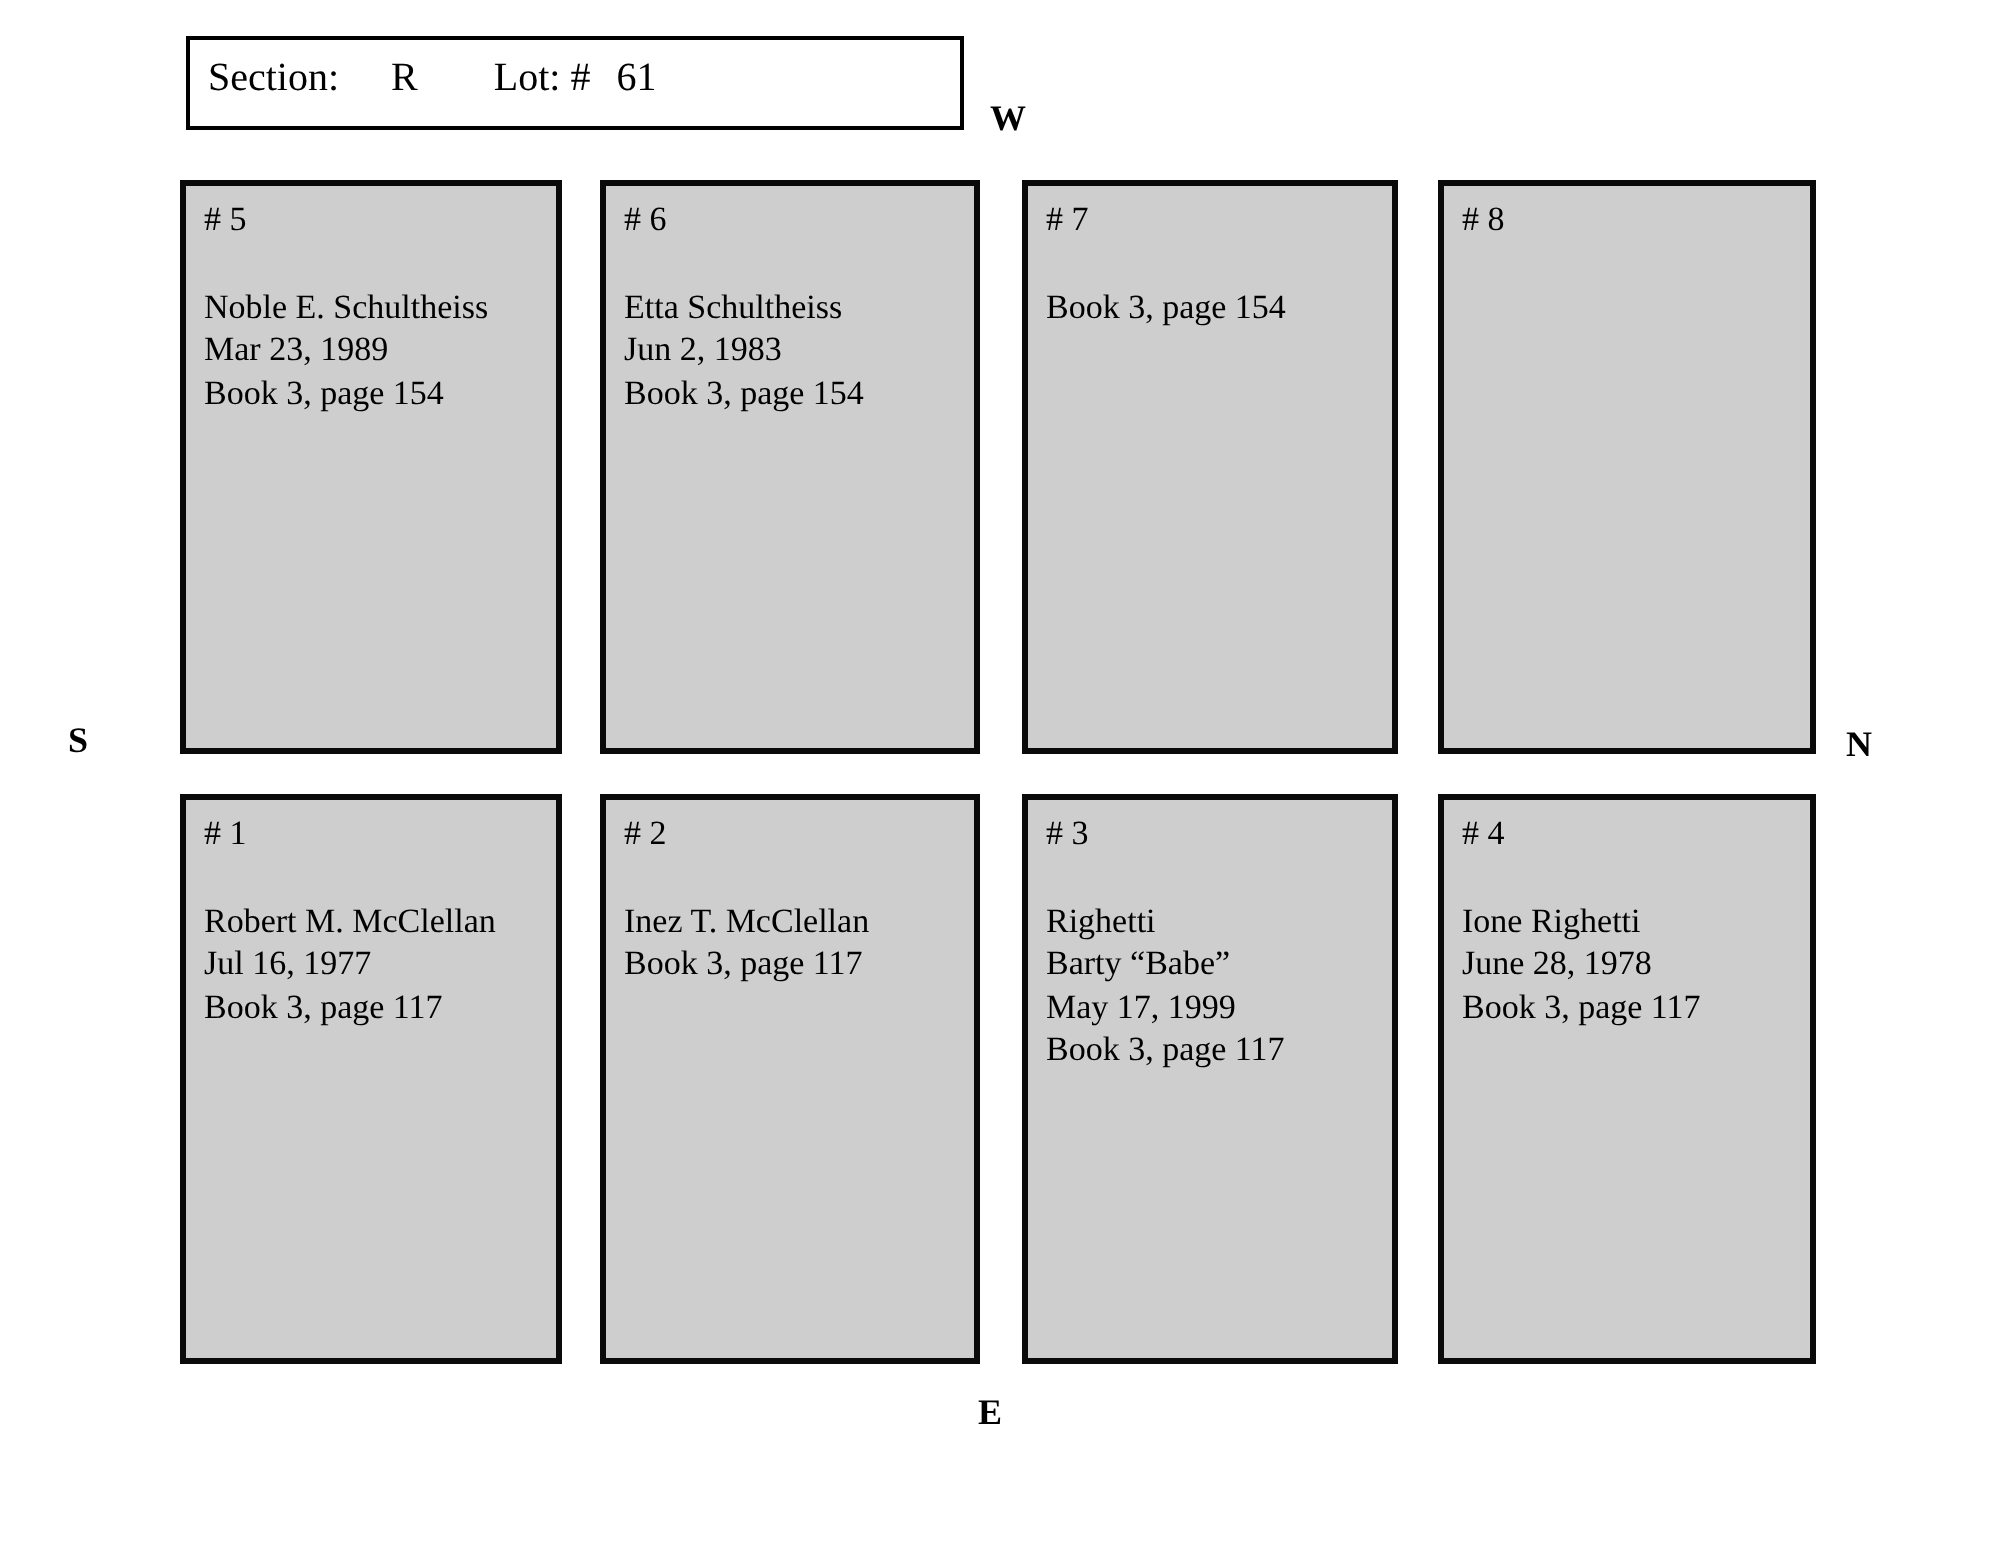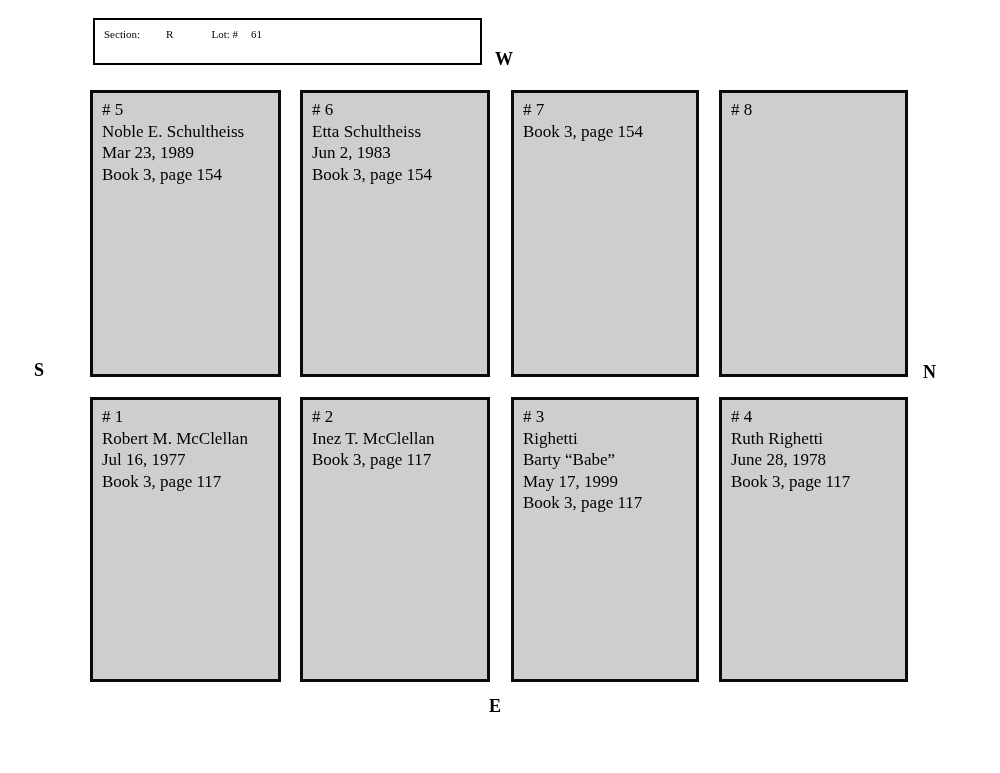--- a/index.html
+++ b/index.html
@@ -18,21 +18,21 @@
   }
   .header-box {
     position: absolute;
     left: 93px;
     top: 18px;
     width: 389px;
     height: 47px;
     box-sizing: border-box;
     border: 2px solid #000000;
     background: #ffffff;
-    font-size: 11px;
+    font-size: 20px;
     padding: 8px 16px 0 9px;
     white-space: nowrap;
   }
   .header-box .sec-val { margin-left: 26px; }
   .header-box .lot-lbl { margin-left: 38px; }
   .header-box .lot-val { margin-left: 13px; }
   .compass {
     position: absolute;
     font-weight: bold;
     font-size: 18px;
@@ -45,21 +45,21 @@
   .plot {
     position: absolute;
     box-sizing: border-box;
     background: #cecece;
     border: 3px solid #0a0a0a;
     font-size: 17px;
     line-height: 21.5px;
     padding: 6px 9px;
     overflow: hidden;
   }
-  .plot-info { }
+  .plot-info { margin-top: 22px; }
   .plot-line { min-height: 0; }
   
   .col-a { left: 90px;  width: 191px; }
   .col-b { left: 300px; width: 190px; }
   .col-c { left: 511px; width: 188px; }
   .col-d { left: 719px; width: 189px; }
   
   .row-top    { top: 90px;  height: 287px; }
   .row-bottom { top: 397px; height: 285px; }
 </style>
@@ -140,20 +140,20 @@
       <div class="plot-line">Righetti</div>
       <div class="plot-line">Barty “Babe”</div>
       <div class="plot-line">May 17, 1999</div>
       <div class="plot-line">Book 3, page 117</div>
     </div>
   </div>
 
   <div class="plot row-bottom col-d">
     <div class="plot-number"># 4</div>
     <div class="plot-info">
-      <div class="plot-line">Ruth Righetti</div>
+      <div class="plot-line">Ione Righetti</div>
       <div class="plot-line">June 28, 1978</div>
       <div class="plot-line">Book 3, page 117</div>
       <div class="plot-line"></div>
     </div>
   </div>
 
 </div>
 
 </body></html>

